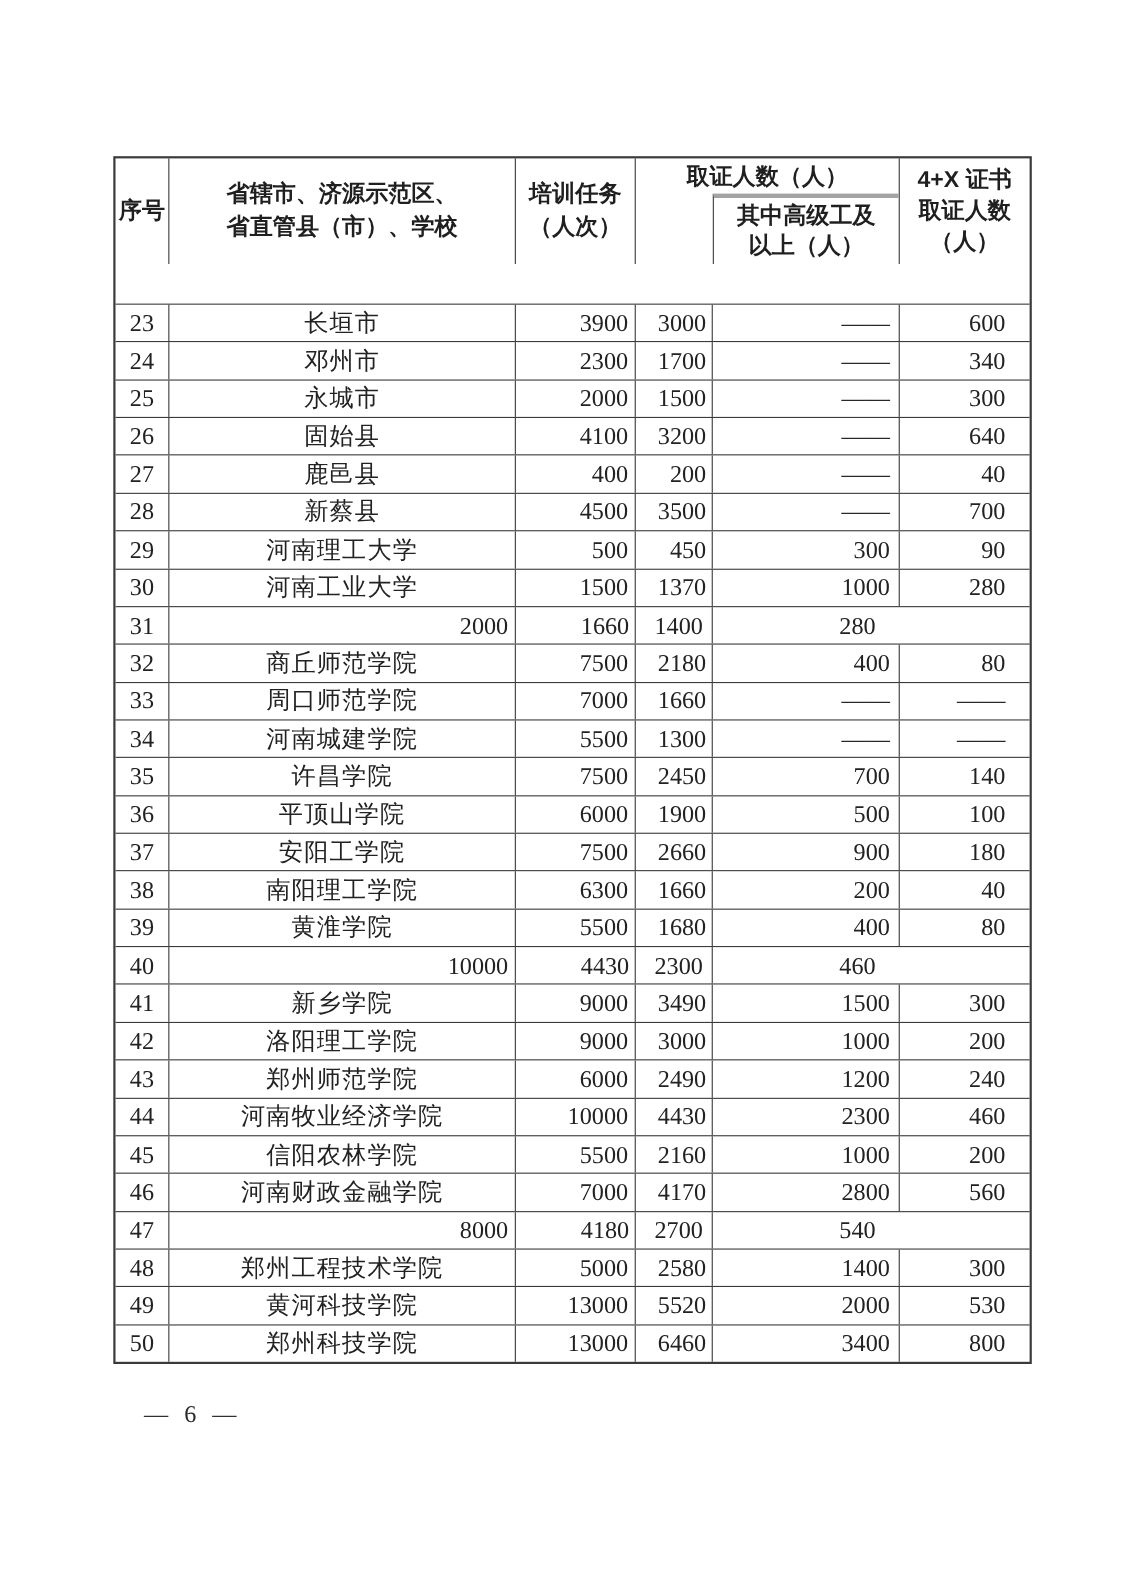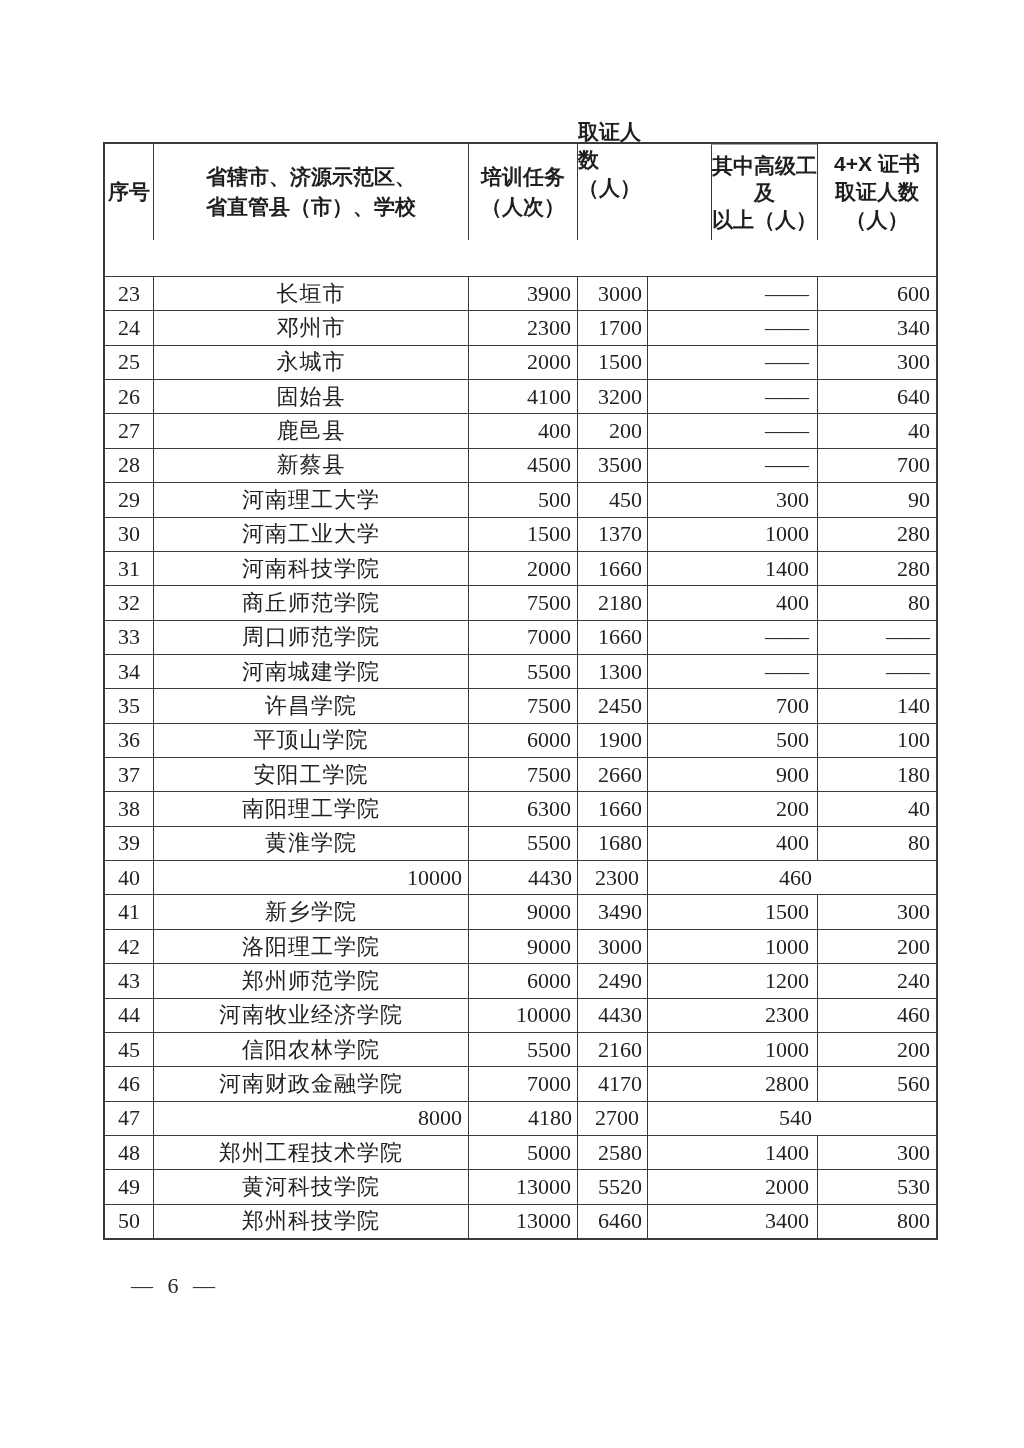--- a/index.html
+++ b/index.html
@@ -33,33 +33,33 @@
   .hcell{
     border-right:1px solid #3a3a3a;
     display:flex;flex-direction:column;
     align-items:center;justify-content:center;
     text-align:center;
     line-height:30px;
     box-sizing:border-box;
   }
   .hcell:last-child{border-right:none;}
   .h-group{
-    display:flex;flex-direction:row;
+    display:flex;flex-direction:column;
     border-right:1px solid #3a3a3a;
     box-sizing:border-box;
   }
   .h-group-top{
     height:32px;flex:0 0 32px;
     display:flex;align-items:center;justify-content:center;
   }
   .h-group-bot{flex:1;display:flex;}
   .h-group-spacer{width:70px;flex:0 0 70px;}
   .h-sub{
     flex:1;
-    border-top:1px solid #a3a3a3;
+    border-top:4px solid #a3a3a3;
     border-left:1px solid #3a3a3a;
     display:flex;flex-direction:column;
     align-items:center;justify-content:center;
     text-align:center;
     line-height:27px;
     box-sizing:border-box;
   }
   .hx{line-height:28px;}
   
   .tbody{
@@ -80,21 +80,21 @@
     box-sizing:border-box;
     overflow:hidden;
     white-space:nowrap;
   }
   .c:last-child{border-right:none;}
   .c1{justify-content:center;}
   .c2{justify-content:center;letter-spacing:1px;}
   .c3{justify-content:flex-end;padding-right:6px;}
   .c4{justify-content:flex-end;padding-right:5px;}
   .c5{justify-content:flex-end;padding-right:8px;}
-  .c6{justify-content:flex-end;padding-right:6px;}
+  .c6{justify-content:flex-end;padding-right:22px;}
   
   .page-footer{
     position:absolute;
     left:131px;top:1273px;
     font-size:22px;
     color:#2a2a2a;
     word-spacing:9px;
   }
 </style>
 </head>
@@ -199,21 +199,20 @@
     <div class="c c1">30</div>
     <div class="c c2">河南工业大学</div>
     <div class="c c3">1500</div>
     <div class="c c4">1370</div>
     <div class="c c5">1000</div>
     <div class="c c6">280</div>
   </div>
 
   <div class="row">
     <div class="c c1">31</div>
-    <div class="c c2">河南科技学院</div>
     <div class="c c3">2000</div>
     <div class="c c4">1660</div>
     <div class="c c5">1400</div>
     <div class="c c6">280</div>
   </div>
 
   <div class="row">
     <div class="c c1">32</div>
     <div class="c c2">商丘师范学院</div>
     <div class="c c3">7500</div>

